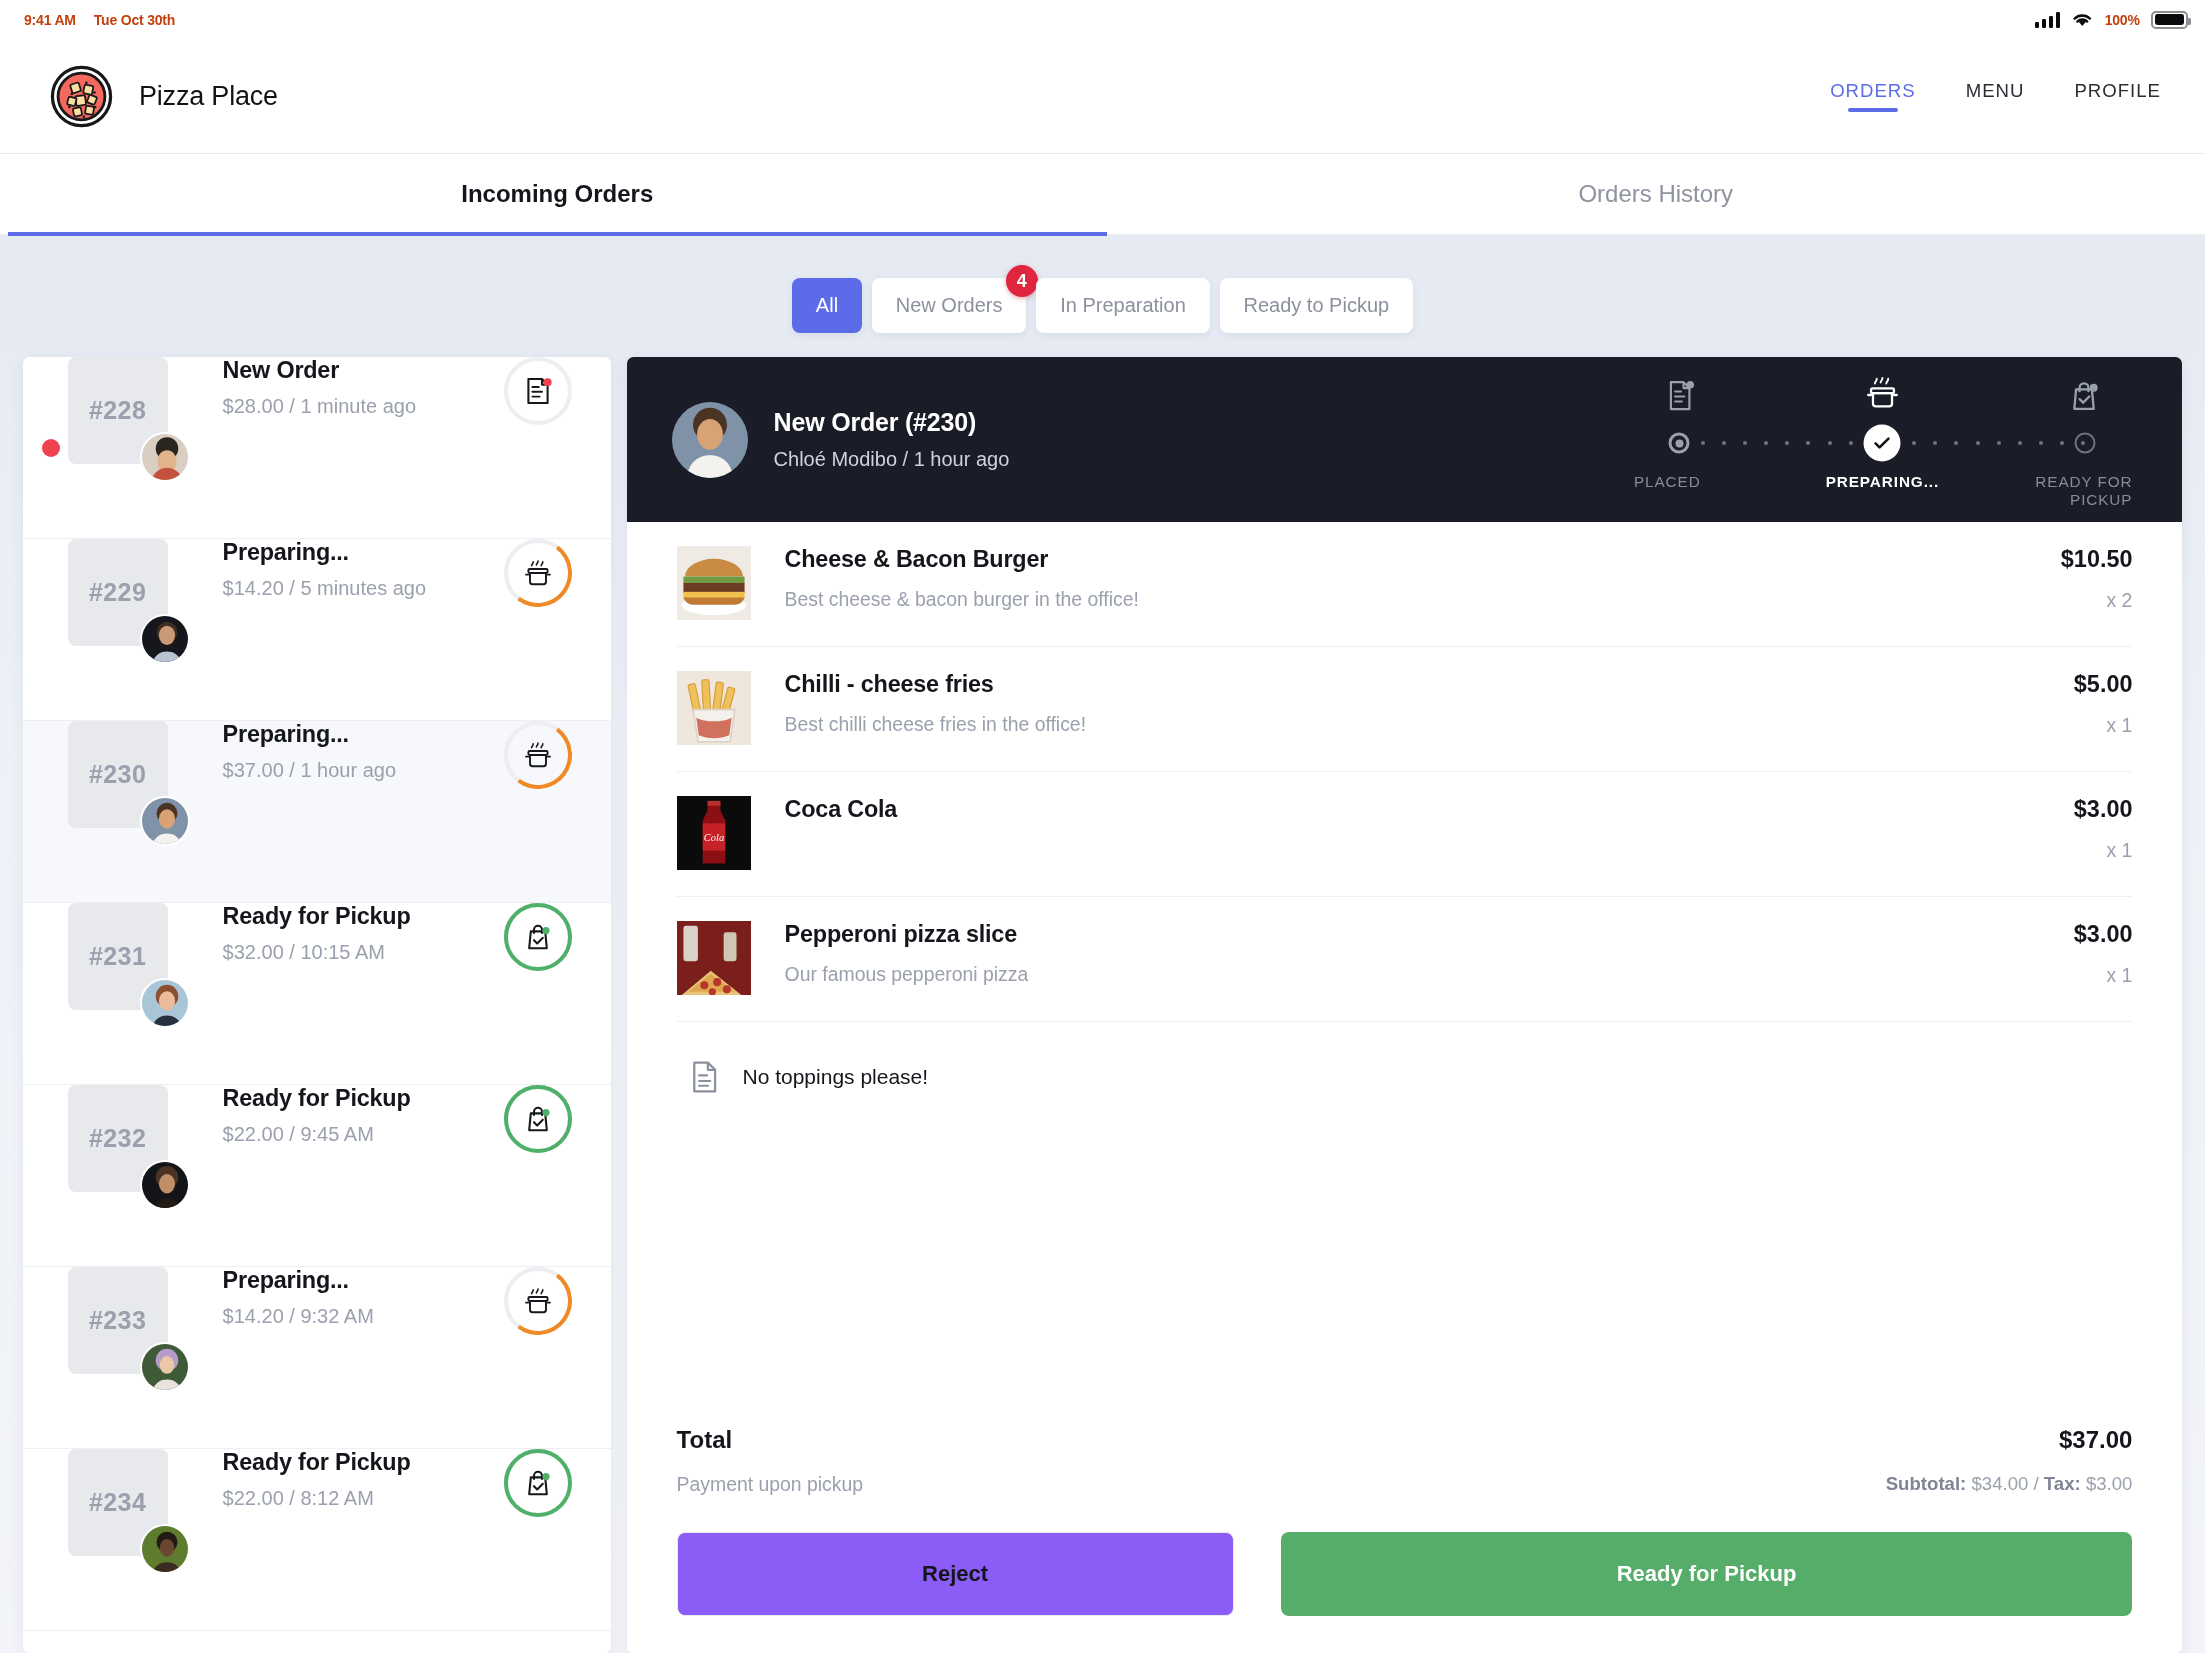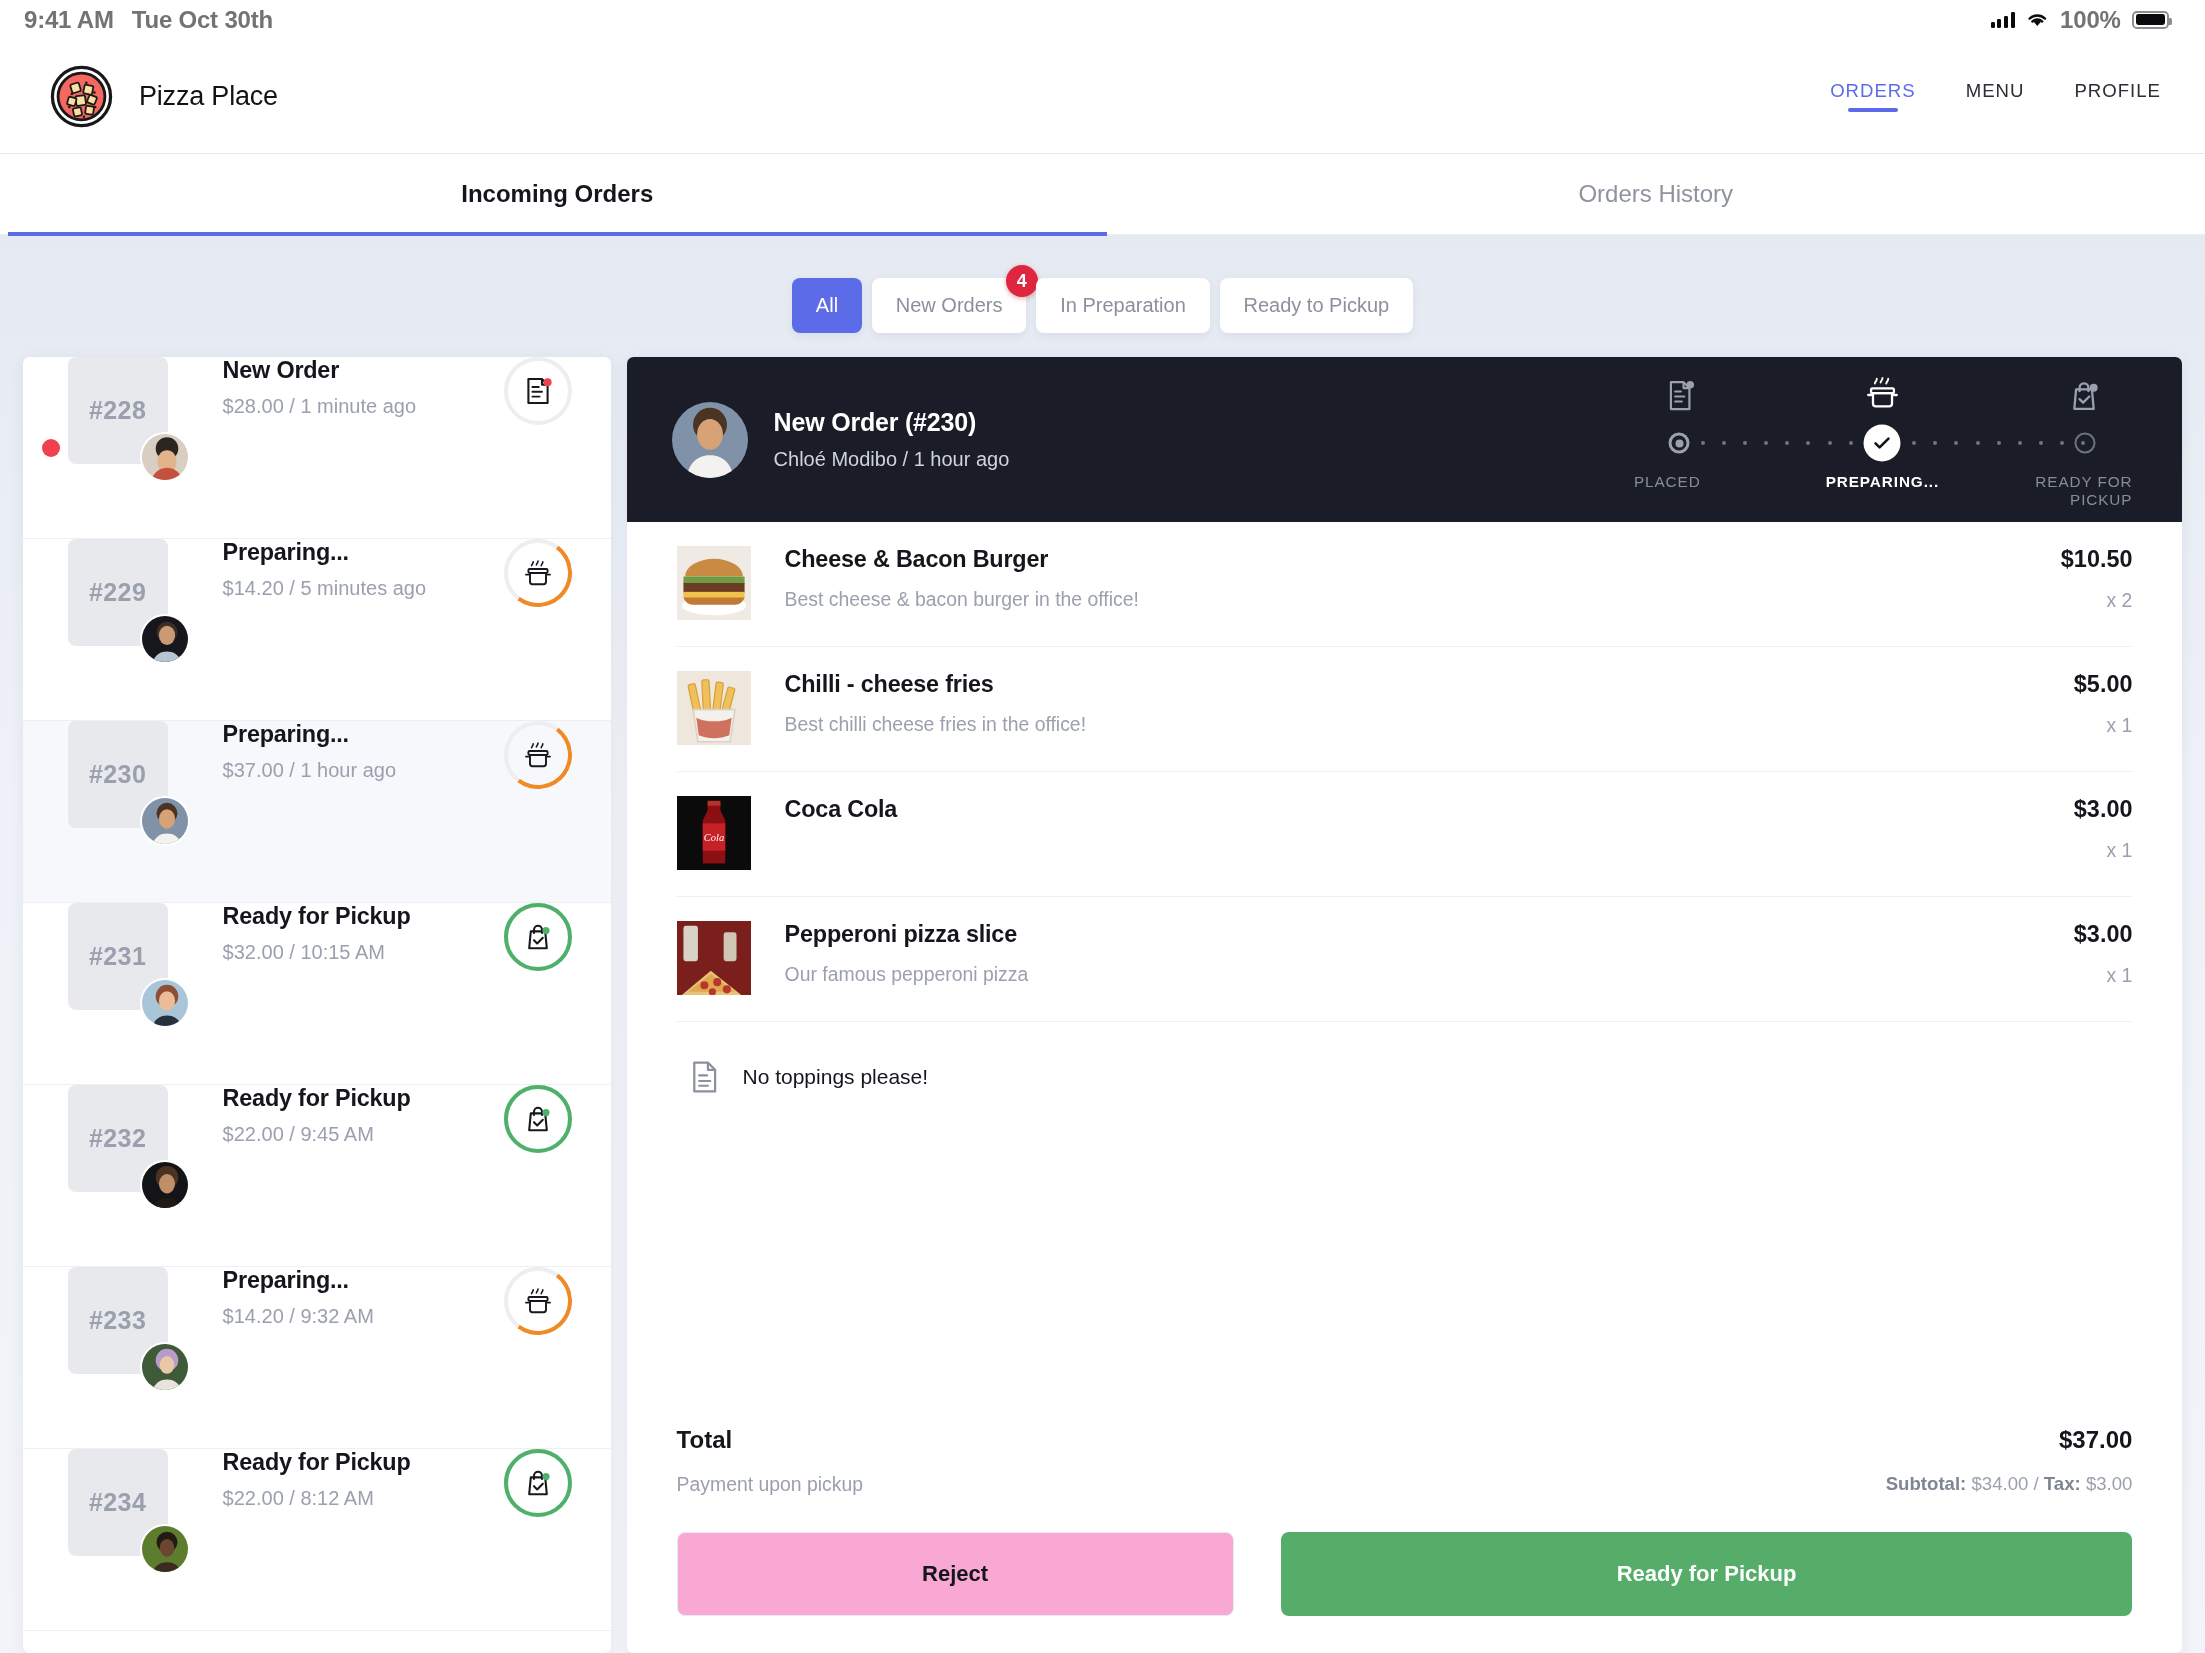--- a/index.html
+++ b/index.html
@@ -8,23 +8,23 @@
     font-family: "Liberation Sans", sans-serif;
     background: #ffffff;
     overflow: hidden;
   }
   .app { position: relative; width: 2205px; height: 1653px; display: flex; flex-direction: column; }
 
   
   .statusbar {
     height: 39px; flex: 0 0 39px;
     display: flex; align-items: center; justify-content: space-between;
-    padding: 0 36px 0 24px;
+    padding: 0 17px 0 24px;
     background: #ffffff;
-    font-size: 24px; font-weight: 700; color: #737373;
+    font-size: 14px; font-weight: 700; color: #c2410c;
     letter-spacing: -0.2px;
   }
   .sb-left { display: flex; align-items: baseline; gap: 18px; }
   .sb-right { display: flex; align-items: center; gap: 11.3px; }
   .ic-signal { display: flex; align-items: flex-end; gap: 2.8px; height: 16px; }
   .ic-signal i { display: block; width: 4px; background: #0b0b0d; border-radius: 1.2px; }
   .ic-signal i:nth-child(1) { height: 5.7px; }
   .ic-signal i:nth-child(2) { height: 9px; }
   .ic-signal i:nth-child(3) { height: 12px; }
   .ic-signal i:nth-child(4) { height: 16px; }
@@ -224,21 +224,21 @@
   .foot-sub { display: flex; justify-content: space-between; margin-top: 19.4px; }
   .foot-sub-left { font-size: 19.4px; color: #9aa0ad; }
   .foot-sub-right { font-size: 18.6px; color: #9aa0ad; }
   .foot-sub-right b { color: #7f8594; font-weight: 700; }
   .actions { display: flex; gap: 47px; margin-top: 36px; }
   .btn {
     height: 84px; border-radius: 8px; display: flex; align-items: center;
     justify-content: center; font-size: 22px; cursor: pointer;
   }
   .btn-reject {
-    flex: 0 0 557px; background: #f9a8d4; color: #14161c; font-weight: 700;
+    flex: 0 0 557px; background: #8b5cf6; color: #14161c; font-weight: 700;
     border: 0.8px solid #e7eaf0;
   }
   .btn-ready { flex: 1 1 auto; background: #55ad69; color: #ffffff; font-weight: 700; }
 </style>
 </head>
 <body>
 
 <div class="app">
 
   <div class="statusbar">

